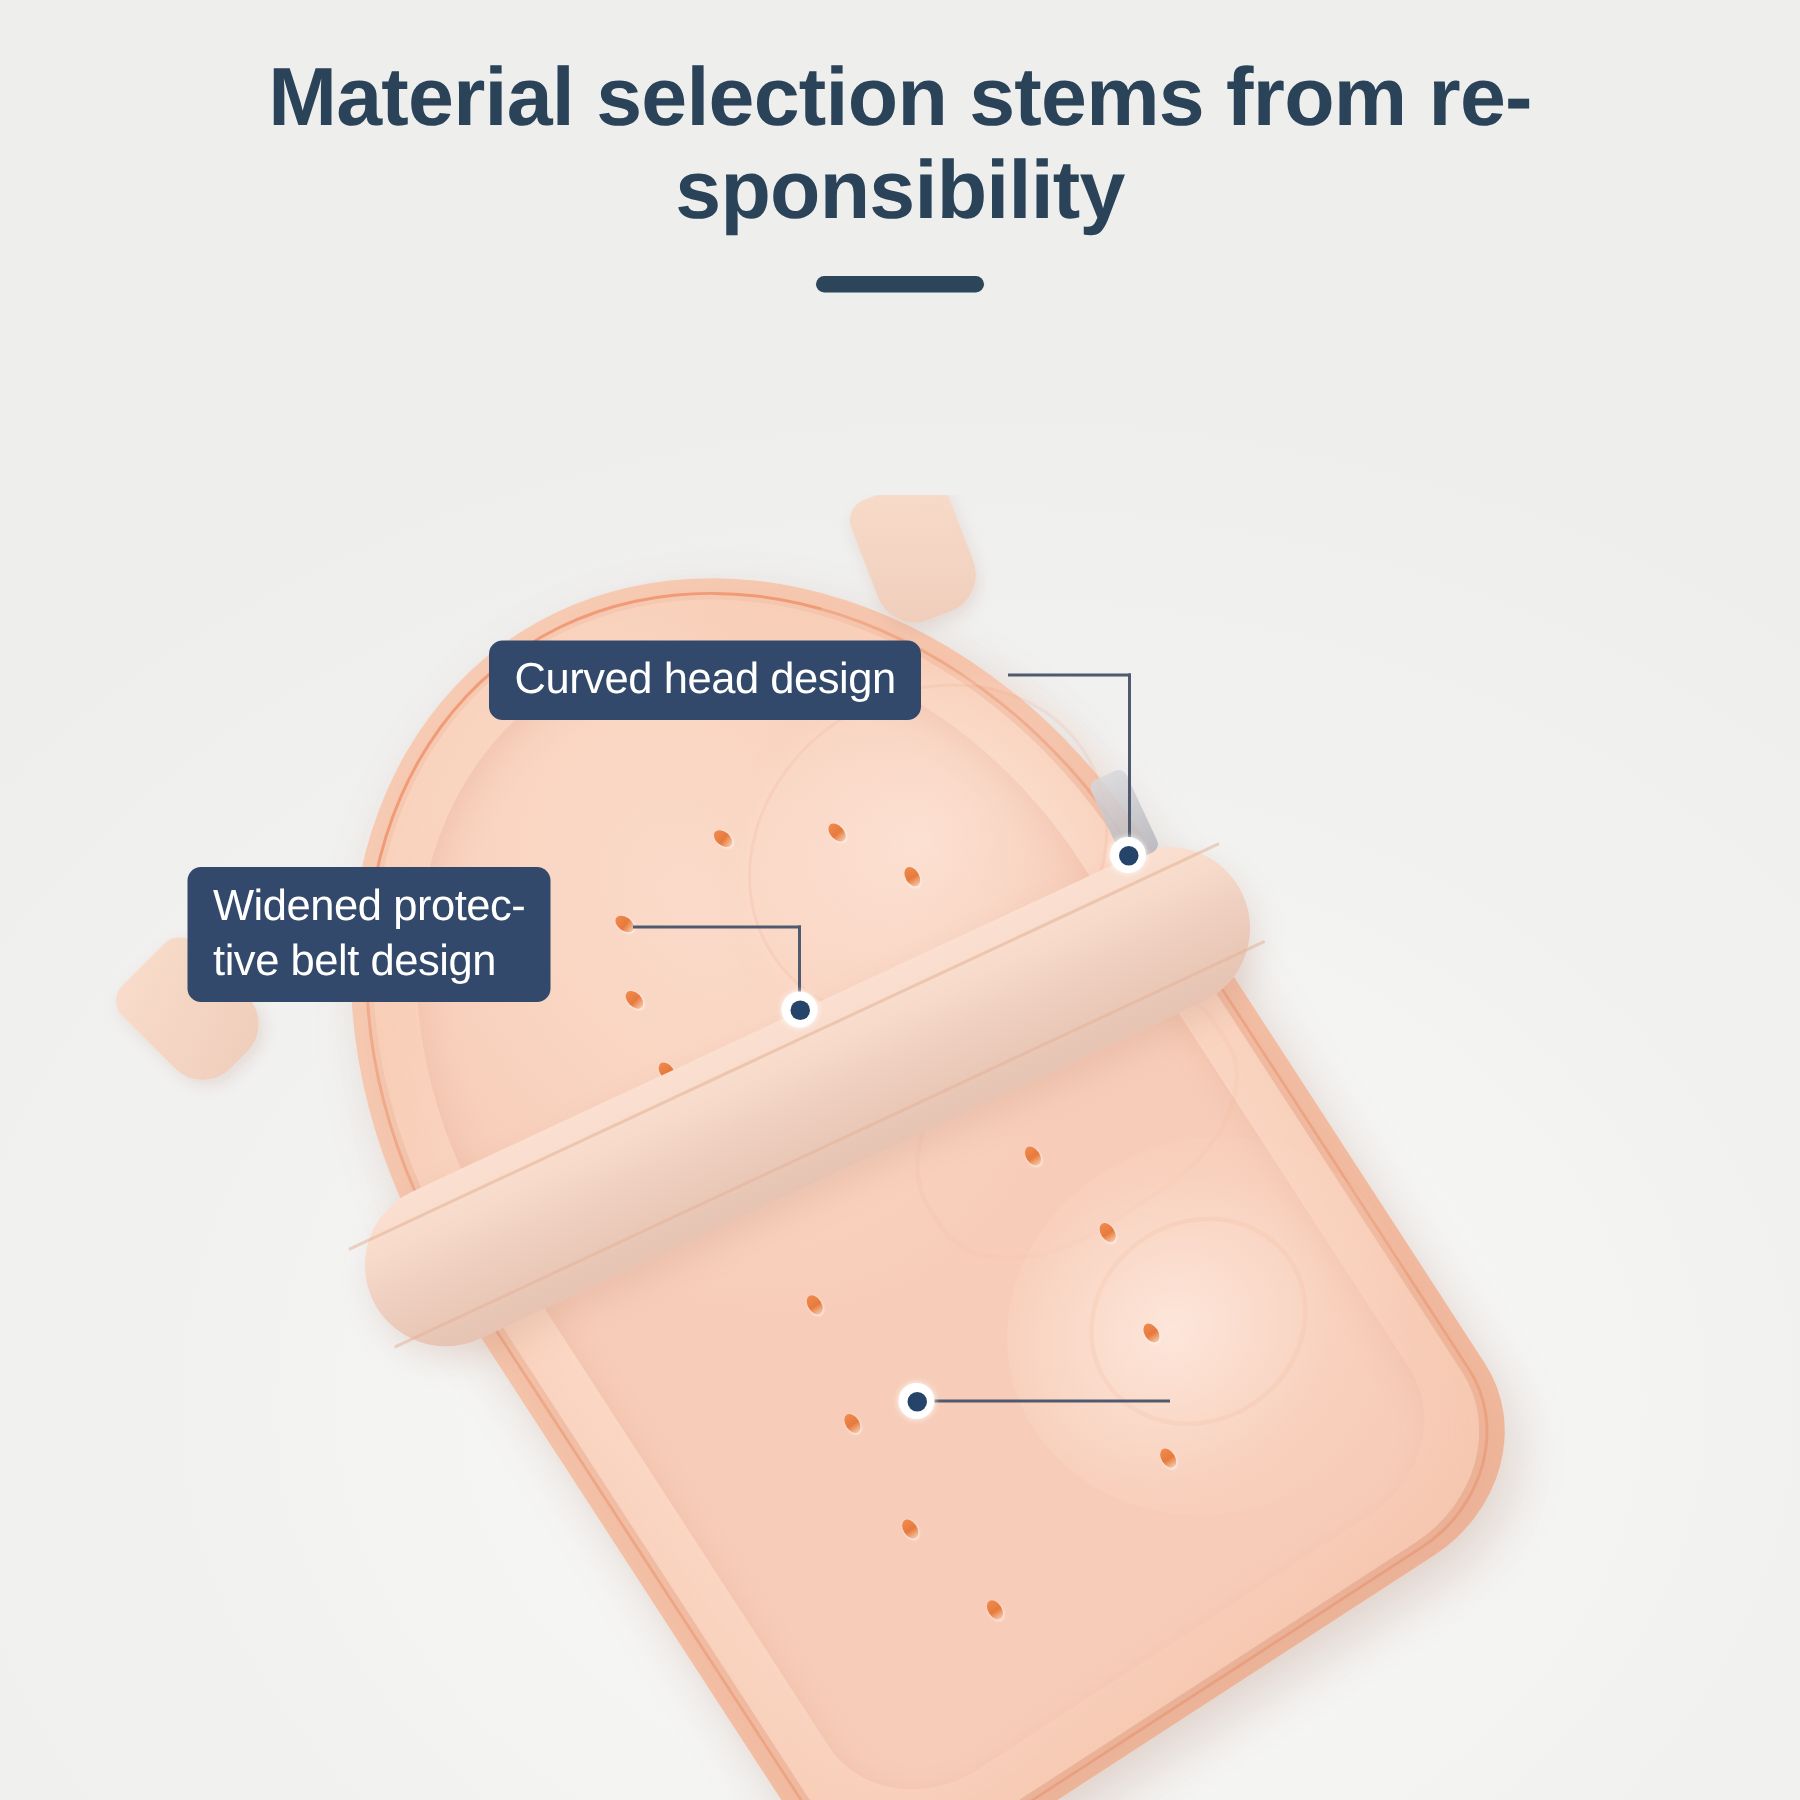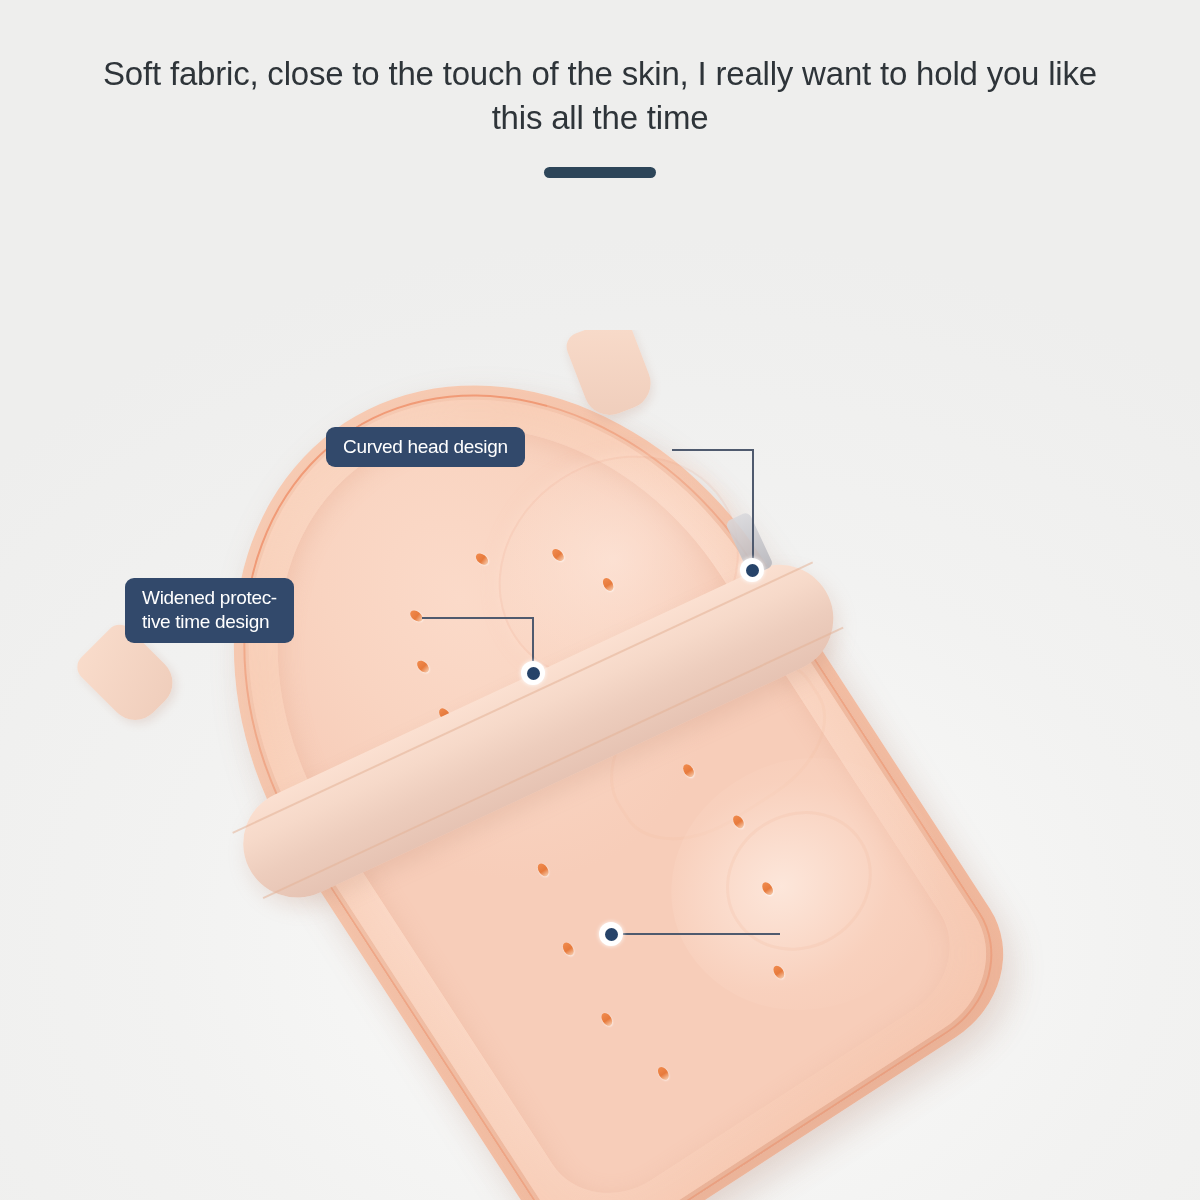--- a/index.html
+++ b/index.html
@@ -165,21 +165,21 @@
     background:linear-gradient(180deg,#cfcfd4,#a8a8ae);
     opacity:.8;
   }
 
   
   .badge {
     position:absolute;
     background:#32496b;
     color:#ffffff;
     border-radius:9px;
-    font-size:19px;
+    font-size:29px;
     line-height:1.28;
     padding:8px 17px;
     white-space:pre-line;
     letter-spacing:-0.3px;
   }
   .lead { position:absolute; background:#4f5a6e; }
   .lead.h { height:2px; }
   .lead.v { width:2px; }
   .dot {
     position:absolute;
@@ -192,21 +192,21 @@
     display:block; width:13px; height:13px; border-radius:50%;
     background:#264369;
   }
 </style>
 </head>
 <body>
 
 <div id="stage">
 
   <div class="header">
-    <div class="subtitle">Soft fabric, close to the touch of the skin, I really want to hold you like this all the time</div>
+    <div class="title">Material selection stems from re-sponsibility</div>
     <div class="divider"></div>
   </div>
 
   <div class="photo">
 
     <div class="slipper-wrap">
 
       <div class="welt"></div>
       <div class="welt-line"></div>
       <div class="sole"></div>
@@ -253,21 +253,21 @@
         <i></i>
       </div>
     <div class="badge" style="left:326px; top:97px;">Curved head design</div>
 
     <div class="lead h" style="left:422px; top:287px; width:112px;"></div>
     <div class="lead v" style="left:532px; top:287px; height:56px;"></div>
     <div class="dot" style="left:521px; top:331px;">
         <i></i>
       </div>
     <div class="badge" style="left:125px; top:248px;">Widened protec-
-tive time design</div>
+tive belt design</div>
 
     <div class="lead h" style="left:620px; top:603px; width:160px;"></div>
     <div class="dot" style="left:599px; top:592px;">
         <i></i>
       </div>
 
   </div>
 </div>
 
 </body></html>

